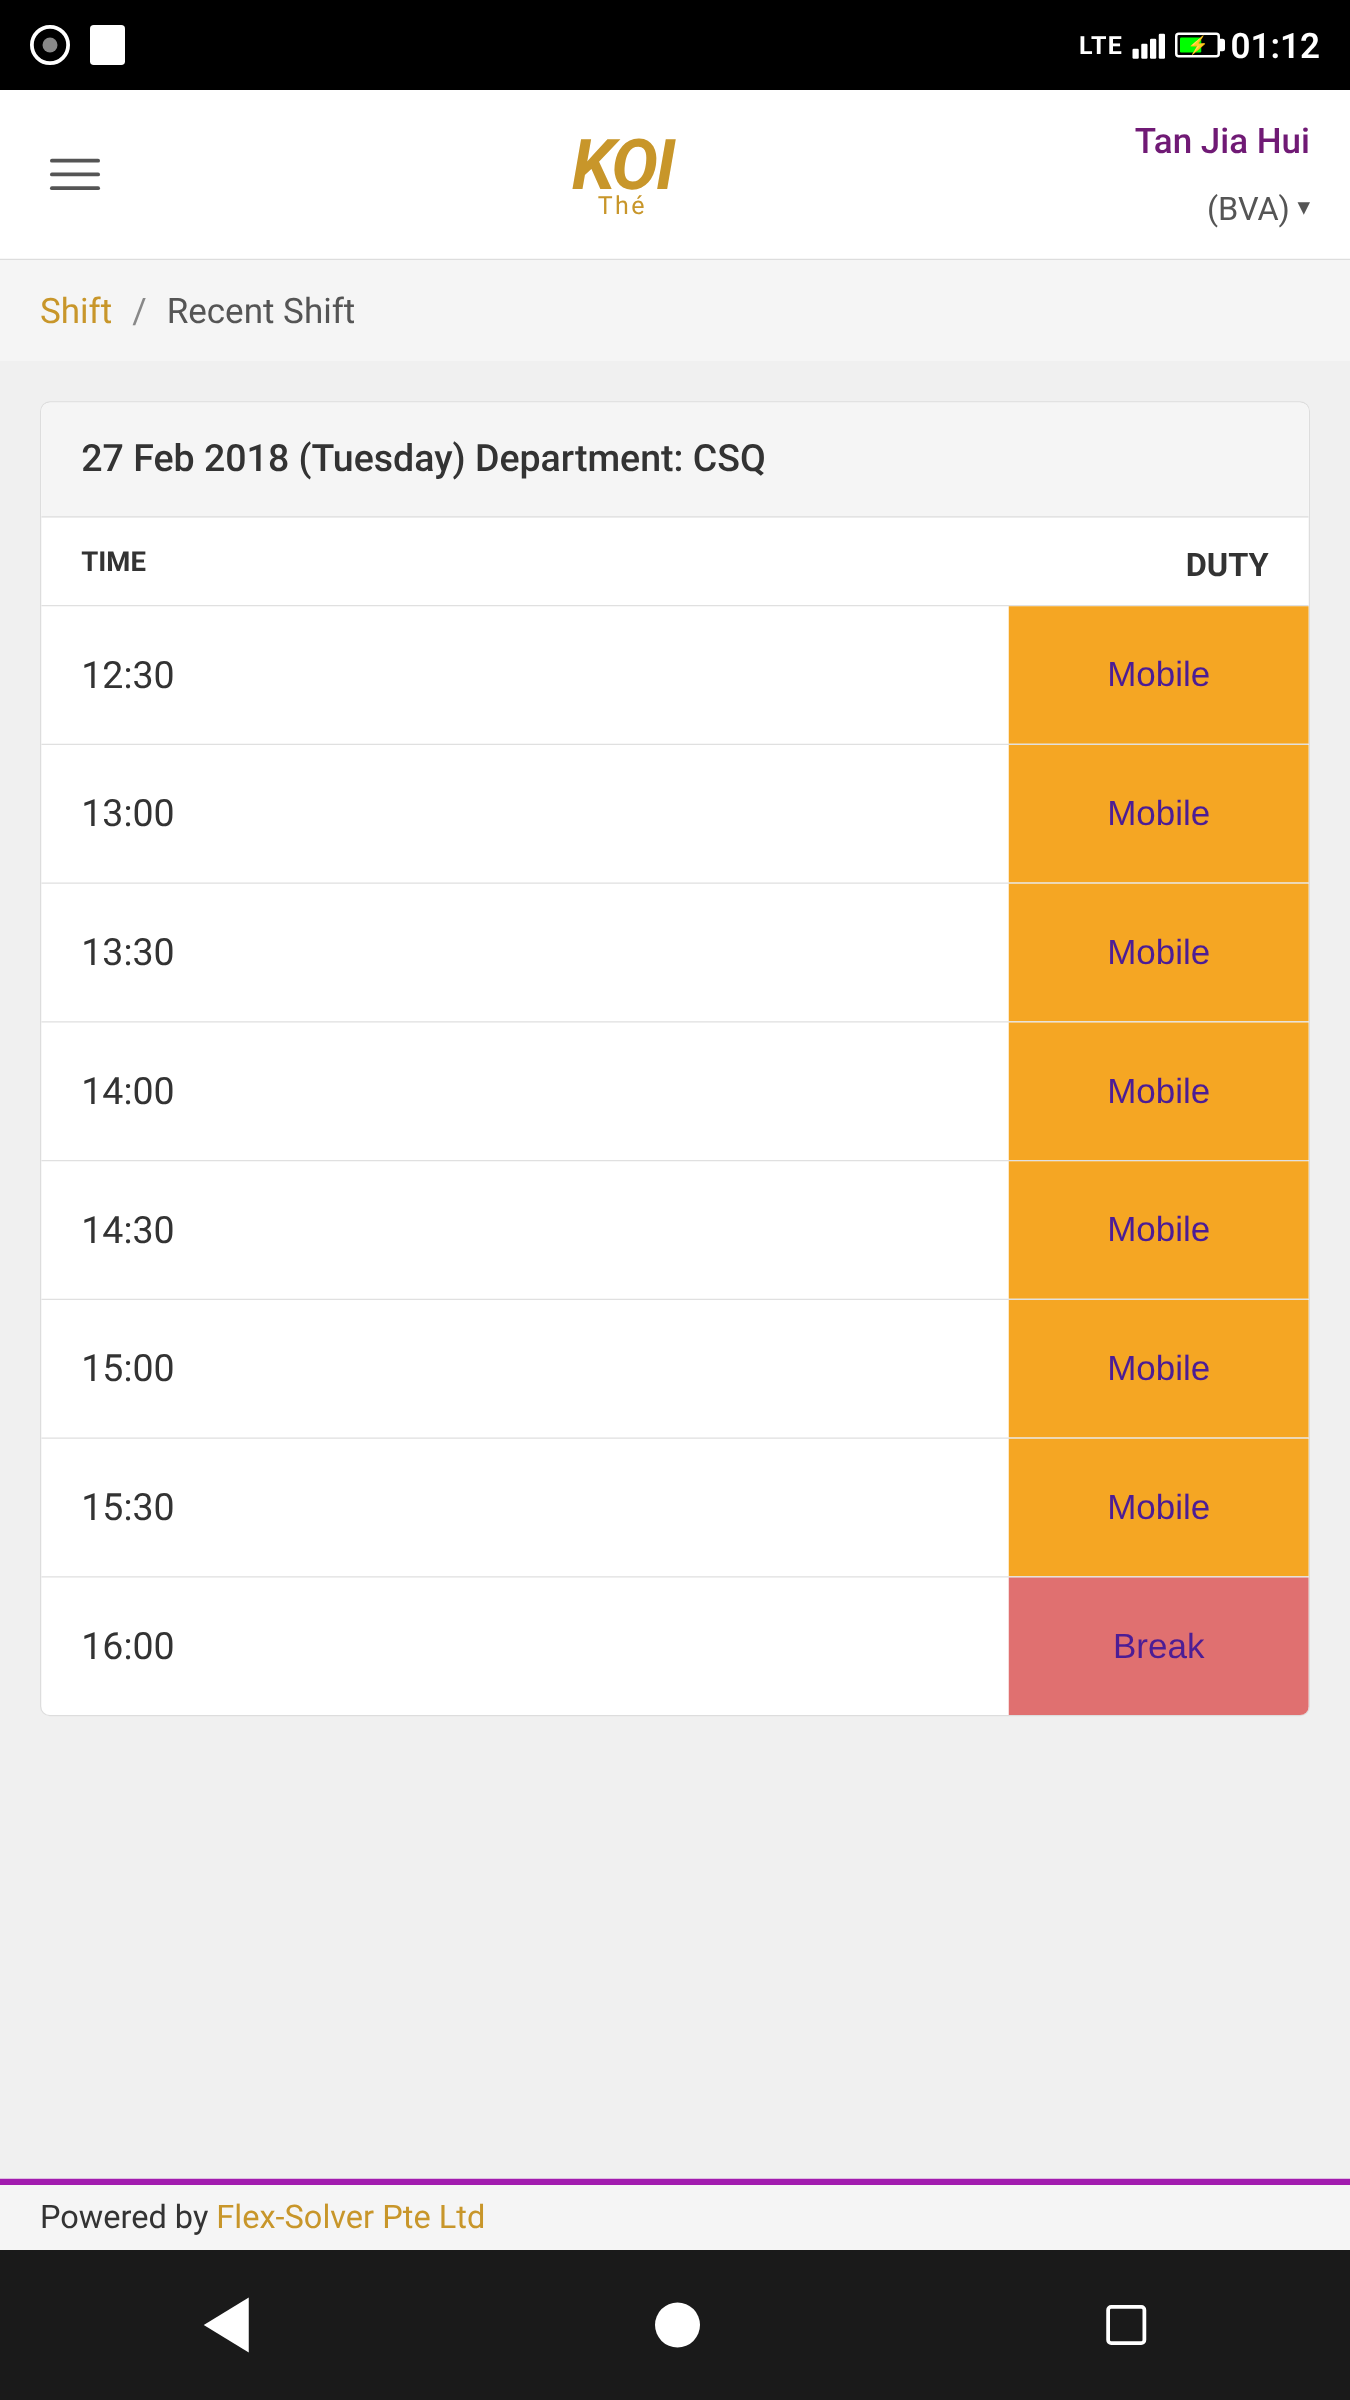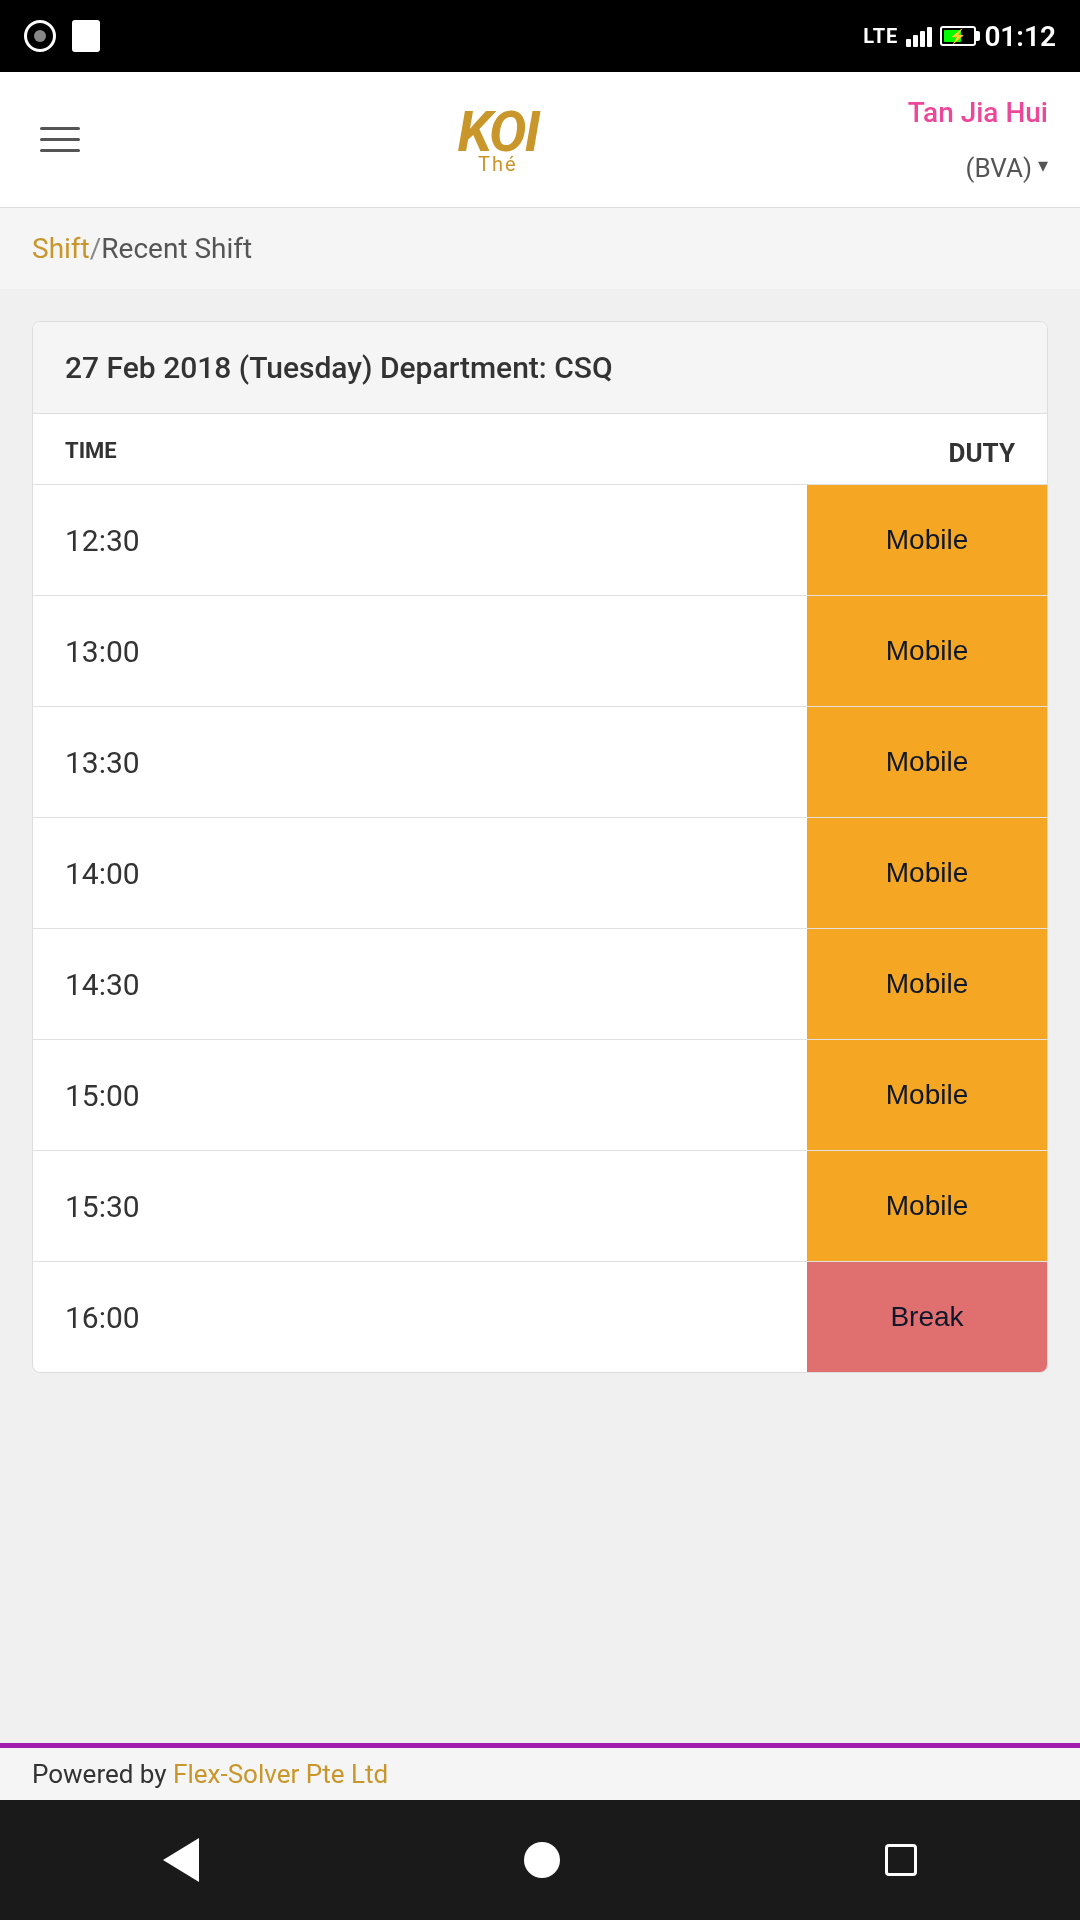--- a/index.html
+++ b/index.html
@@ -179,21 +179,21 @@
 
     .user-info {
       display: flex;
       flex-direction: column;
       align-items: flex-end;
       cursor: pointer;
     }
 
     .user-name {
       font-size: 28px;
-      color: #ec4899;
+      color: #701a75;
       font-weight: 500;
     }
 
     .user-role {
       font-size: 26px;
       color: #555;
       display: flex;
       align-items: flex-start;
       gap: 6px;
       margin-top: 24px;
@@ -203,20 +203,21 @@
       font-size: 20px;
       color: #555;
     }
 
     
     .breadcrumb {
       background: #f5f5f5;
       padding: 24px 32px;
       display: flex;
       align-items: center;
+      gap: 16px;
       flex-shrink: 0;
     }
 
     .breadcrumb-shift {
       font-size: 28px;
       color: #c8962a;
       cursor: pointer;
     }
 
     .breadcrumb-separator {
@@ -298,21 +299,21 @@
     }
 
     .shift-duty-btn {
       min-width: 240px;
       height: 100%;
       min-height: 110px;
       display: flex;
       align-items: center;
       justify-content: center;
       font-size: 28px;
-      color: #0f172a;
+      color: #4c1d95;
       font-weight: 500;
       border: none;
       cursor: pointer;
     }
 
     .duty-mobile {
       background: #f5a623;
     }
 
     .duty-break {

